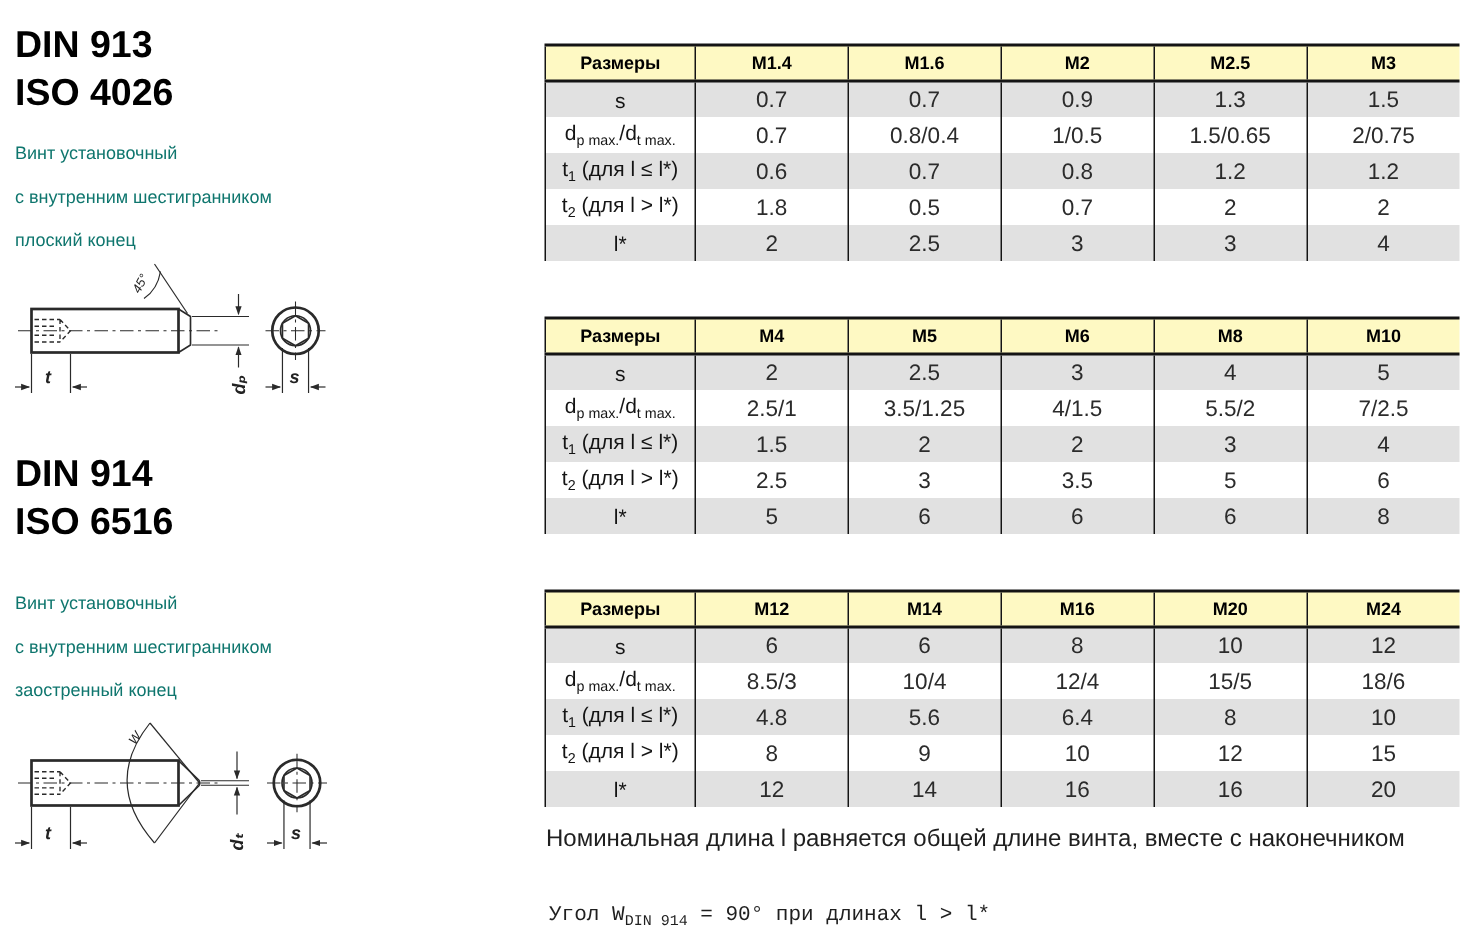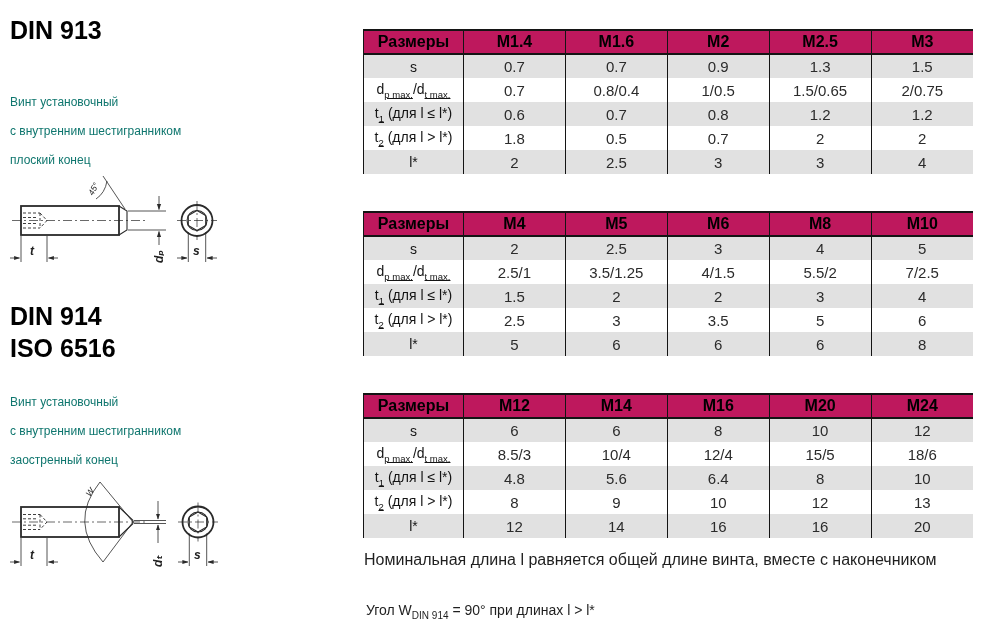--- a/index.html
+++ b/index.html
@@ -7,31 +7,31 @@
   .page {
     position: relative; width: 984px; height: 628px; background: #ffffff;
     font-family: "Liberation Sans", "DejaVu Sans", sans-serif; color: #1a1a1a; overflow: hidden;
   }
   .abs { position: absolute; }
   .std-line { font-weight: 700; font-size: 25px; line-height: 32px; color: #000000; }
   .desc-line { font-size: 12px; line-height: 29px; color: #0f766e; }
 
   .dim-table { border-collapse: collapse; table-layout: fixed; width: 610px; }
   .dim-table th {
-    background: #be185d; border-top: 2.5px solid #141414; border-bottom: 2.5px solid #141414;
-    font-size: 16px; font-weight: 700; color: #000; height: 24px; padding: 0;
+    background: #fef9c3; border-top: 2.5px solid #141414; border-bottom: 2.5px solid #141414;
+    font-size: 12px; font-weight: 700; color: #000; height: 24px; padding: 0;
   }
   .dim-table th, .dim-table td {
     border-left: 1.6px solid #141414; text-align: center; vertical-align: middle;
   }
   .dim-table tr > *:first-child { width: 100px; }
   .dim-table td { height: 24px; font-size: 15px; color: #2b2b2b; padding: 0; }
   .dim-table tbody tr:nth-child(odd) td { background: #e1e1e1; }
   .dim-table td.row-label { font-size: 14px; color: #141414; }
-  .dim-table sub { font-size: 9.5px; text-decoration: underline; }
+  .dim-table sub { font-size: 9.5px; }
 
   .note { font-size: 16px; color: #1f1f1f; white-space: nowrap; }
   .note.small { font-size: 14px; }
   .note sub { font-size: 10px; }
 
   svg { display: block; }
   svg text { font-family: "Liberation Sans", "DejaVu Sans", sans-serif; fill: #222; }
   .ln { stroke: #2a2a2a; fill: none; }
   .thick { stroke-width: 1.8; }
   .mid { stroke-width: 1.1; }
@@ -41,20 +41,21 @@
   .dimtext { font-size: 12px; font-style: italic; font-weight: 700; }
   .angtext { font-size: 8.5px; font-style: italic; }
 </style>
 </head>
 <body>
 
 <div class="page">
 
   <div class="abs" style="left:10px; top:2px;margin-top:12px;">
     <div class="std-line">DIN 913</div>
+    <div class="std-line">ISO 4026</div>
   </div>
 
   <div class="abs" style="left:10px; top:88px;">
     <div class="desc-line">Винт установочный</div>
     <div class="desc-line">с внутренним шестигранником</div>
     <div class="desc-line">плоский конец</div>
   </div>
 
   <svg class="abs" style="left:6px; top:168px;" width="222" height="106" viewBox="0 0 222 106">
     <defs>
@@ -299,29 +300,29 @@
           <td>6.4</td>
           <td>8</td>
           <td>10</td>
         </tr>
         <tr>
           <td class="row-label">t<sub>2</sub> (для l &gt; l*)</td>
           <td>8</td>
           <td>9</td>
           <td>10</td>
           <td>12</td>
-          <td>13</td>
+          <td>15</td>
         </tr>
         <tr>
           <td class="row-label">l*</td>
           <td>12</td>
           <td>14</td>
           <td>16</td>
           <td>16</td>
           <td>20</td>
         </tr>
       </tbody>
   </table>
 
   <div class="note abs" style="left:364px; top:551px;">Номинальная длина l равняется общей длине винта, вместе с наконечником</div>
-  <div class="note small abs" style="left:366px; top:602px;">Угол W<sub>DIN 914</sub> = 90° при длинах l &gt; l*</div>
+  <div class="note small abs" style="left:366px; top:602px;font-family:Liberation Mono, monospace;">Угол W<sub>DIN 914</sub> = 90° при длинах l &gt; l*</div>
 
 </div>
 
 </body></html>

